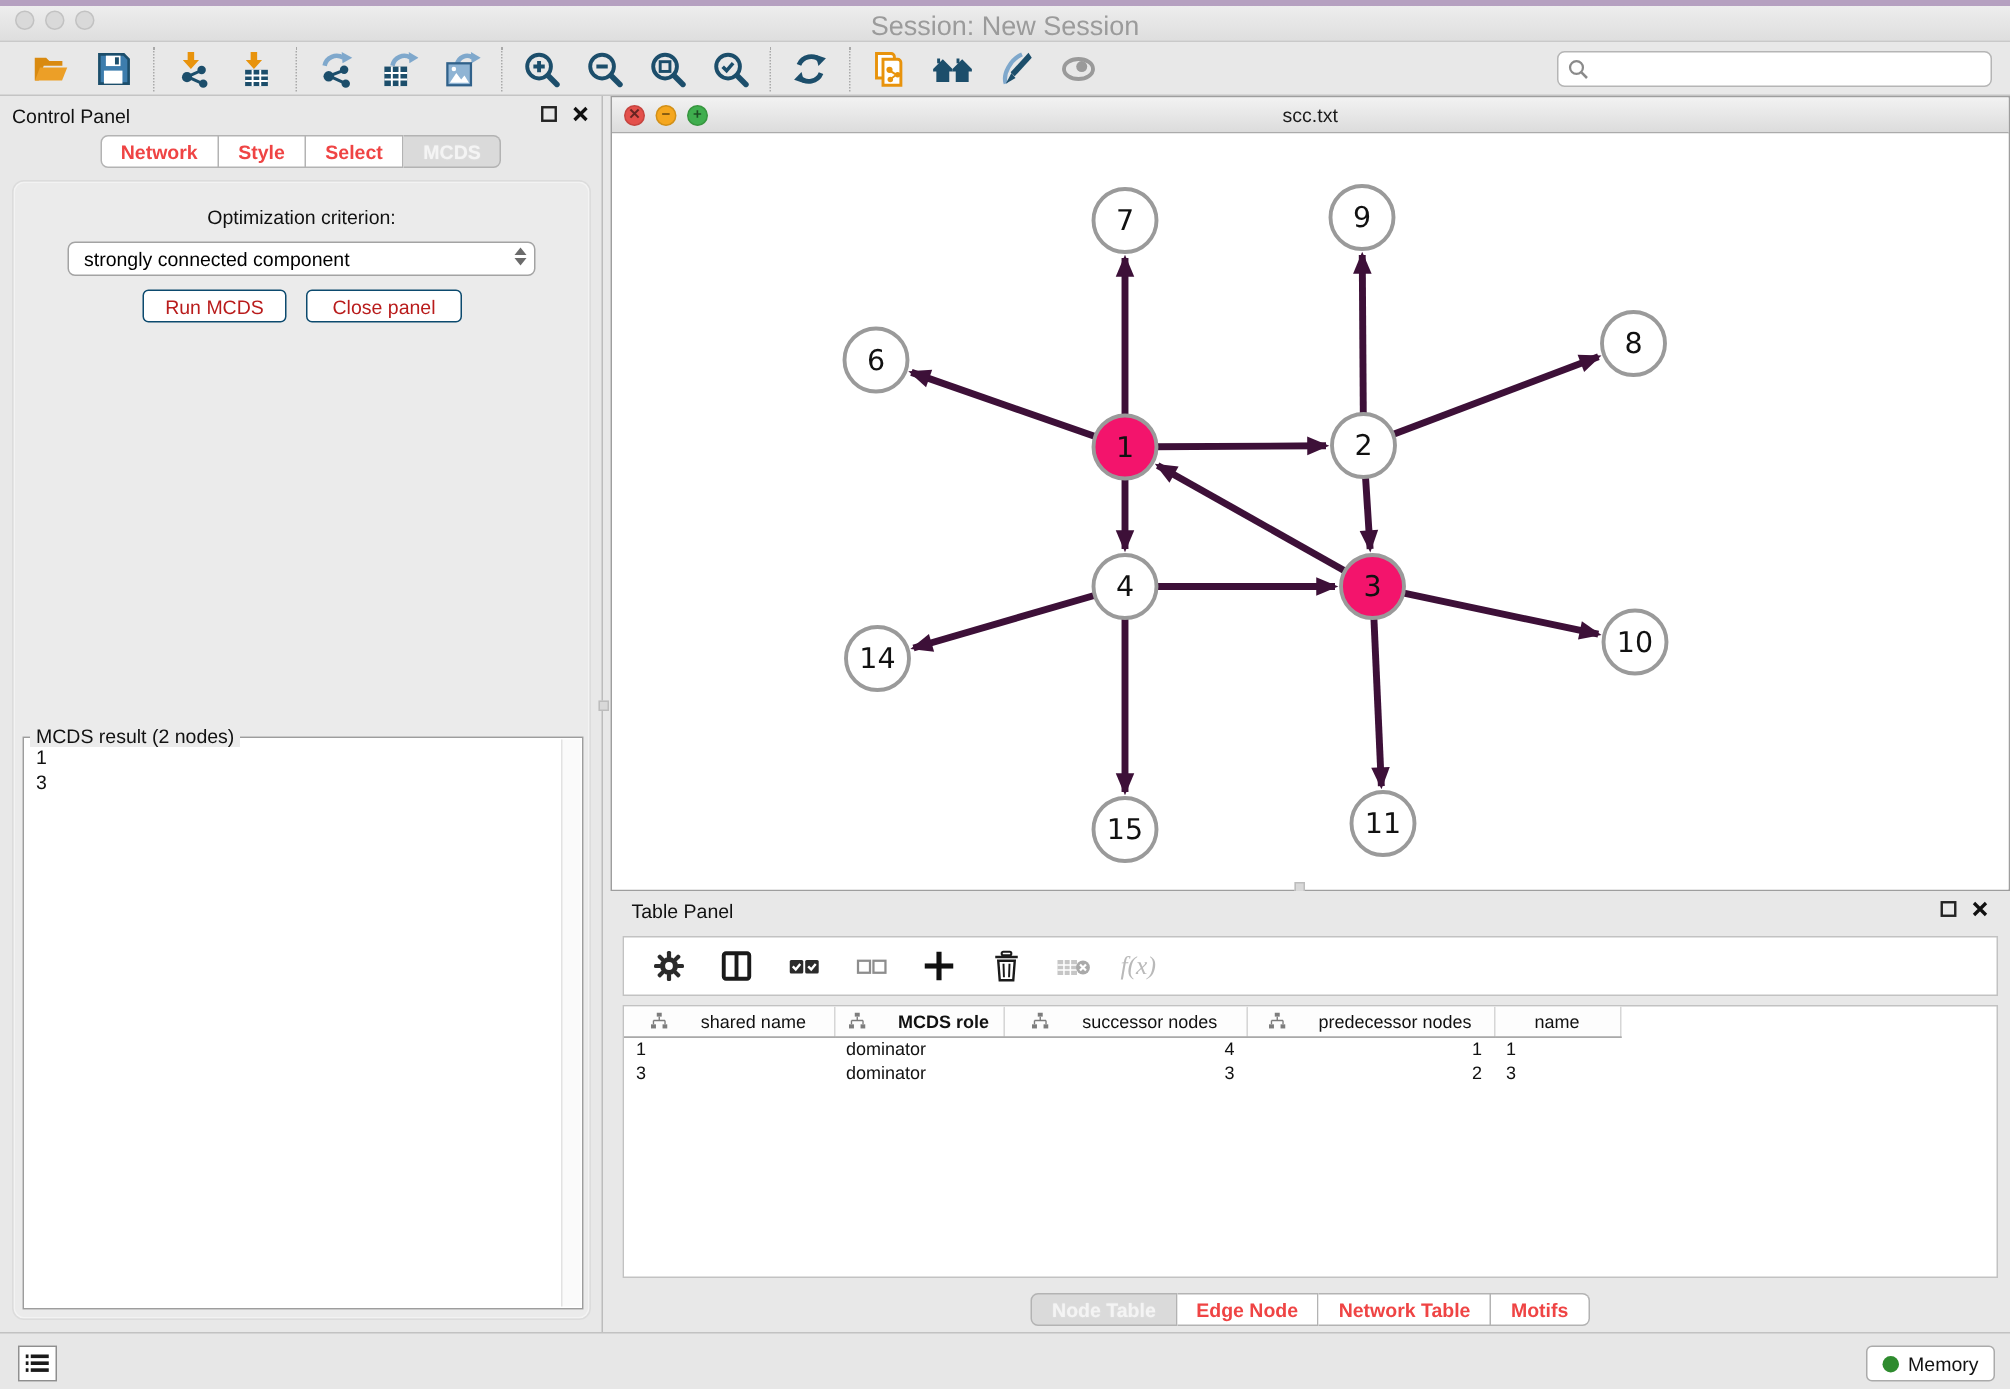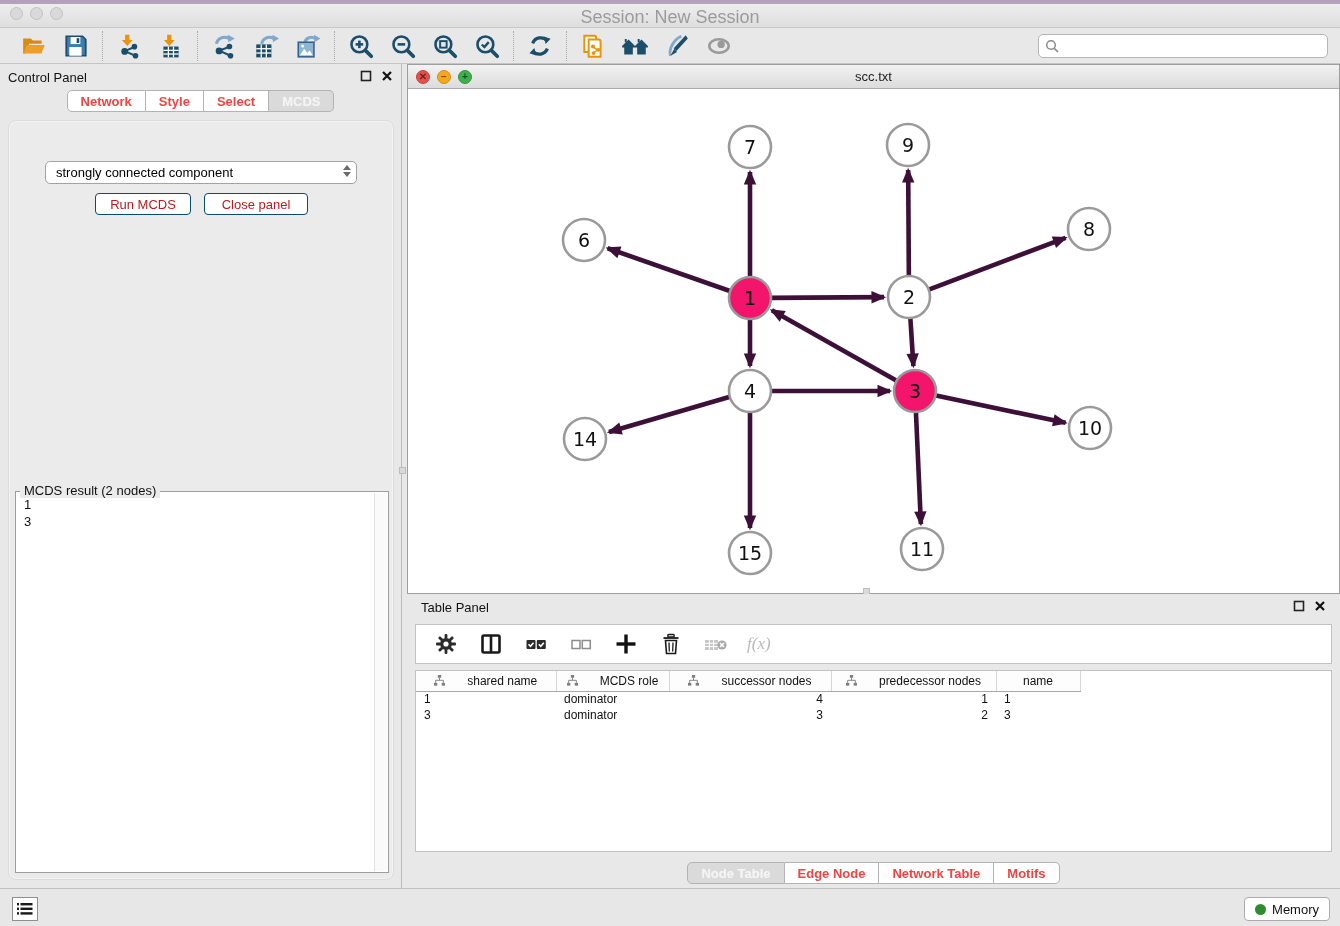--- a/index.html
+++ b/index.html
@@ -317,20 +317,21 @@
       </span>
     </div>
     <div class="tabstrip" id="cp-tabs">
         <div class="tab">Network</div>
         <div class="tab">Style</div>
         <div class="tab">Select</div>
         <div class="tab active">MCDS</div>
       </div>
 
     <div id="mcds-panel">
+      <div id="opt-label">Optimization criterion:</div>
       <div id="opt-select">
         <span>strongly connected component</span>
         <span class="stepper">
             <i class="up"></i>
             <i class="dn"></i>
           </span>
       </div>
       <button class="btn" id="run-btn">Run MCDS</button>
       <button class="btn" id="close-panel-btn">Close panel</button>
 
@@ -526,21 +527,21 @@
                     <g stroke="#7d7d7d" stroke-width="1">
                       <line x1="6" y1="3" x2="6" y2="5.8"></line>
                       <line x1="1.8" y1="5.8" x2="10.2" y2="5.8"></line>
                       <line x1="1.8" y1="5.8" x2="1.8" y2="8.6"></line>
                       <line x1="10.2" y1="5.8" x2="10.2" y2="8.6"></line>
                     </g>
                   </svg>
                   <span>shared name</span>
                 </span>
               </th>
-              <th style="width: 113px;">
+              <th style="width: 113px; font-weight: bold;">
                 <span class="th-inner">
                   <svg width="11" height="11" viewBox="0 0 12 12">
                     <g fill="#7d7d7d">
                       <rect x="4.2" y="0" width="3.6" height="3"></rect>
                       <rect x="0" y="8.6" width="3.6" height="3"></rect>
                       <rect x="8.4" y="8.6" width="3.6" height="3"></rect>
                     </g>
                     <g stroke="#7d7d7d" stroke-width="1">
                       <line x1="6" y1="3" x2="6" y2="5.8"></line>
                       <line x1="1.8" y1="5.8" x2="10.2" y2="5.8"></line>

